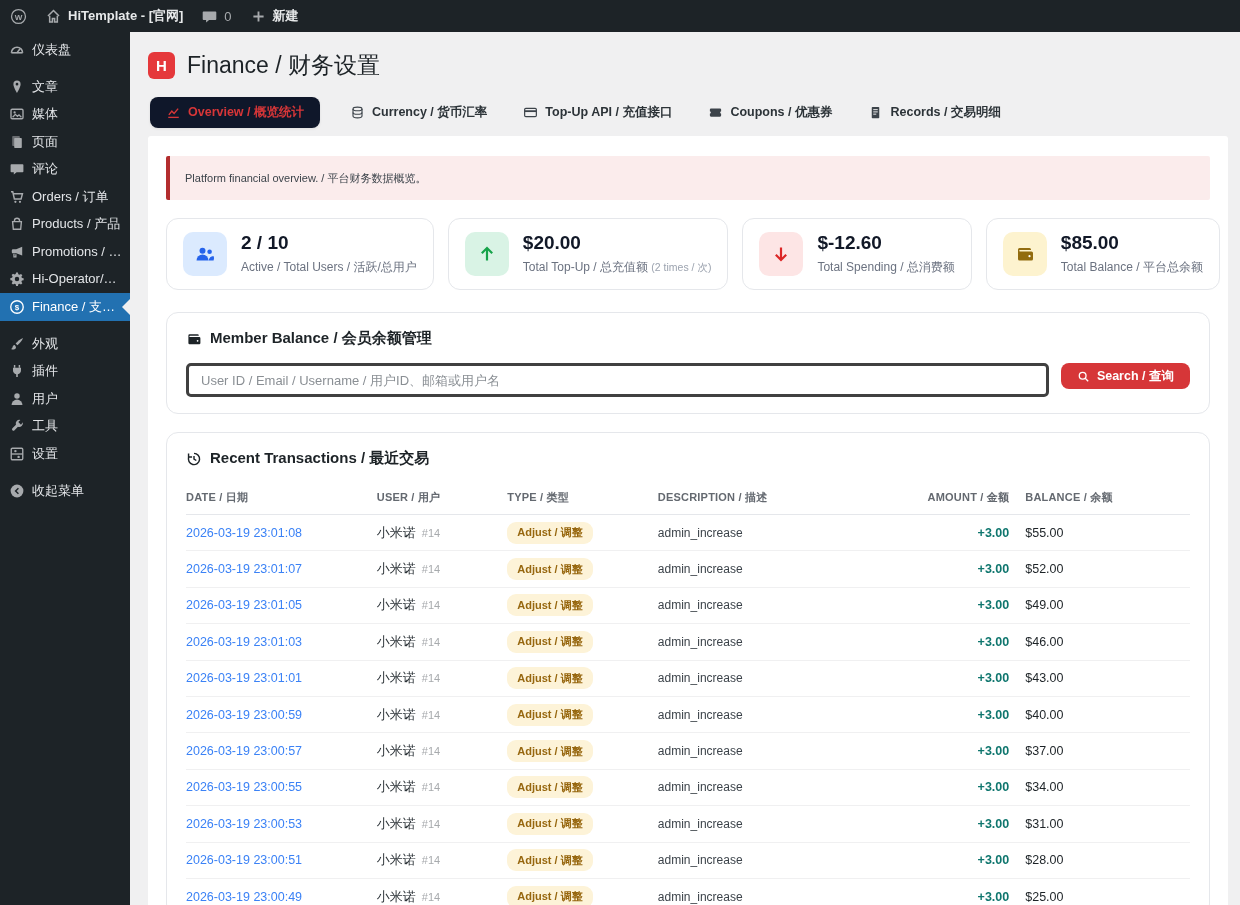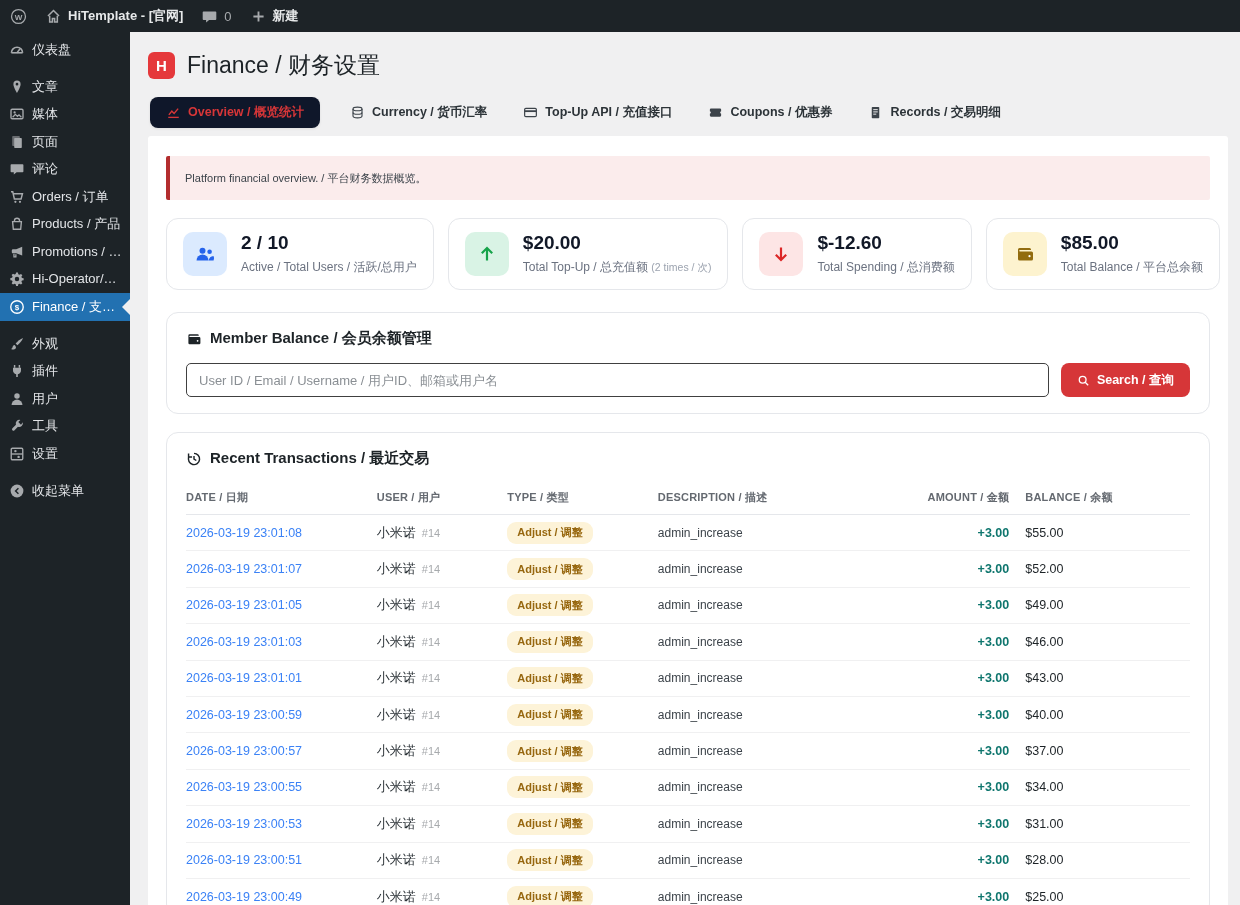--- a/index.html
+++ b/index.html
@@ -60,24 +60,24 @@
   .stat-icon svg{width:20px;height:20px;}
   .stat-value{font-size:19px;font-weight:700;color:#111827;line-height:1.2;}
   .stat-label{font-size:12px;color:#6b7280;margin-top:4px;white-space:nowrap;}
   .stat-sub{font-size:10.5px;color:#9ca3af;}
 
   .card{border:1px solid #e5e7eb;border-radius:12px;padding:16px 19px;margin-bottom:18px;background:#fff;}
   .card-title{display:flex;align-items:center;gap:8px;font-size:15px;font-weight:700;color:#1d2327;}
   .ct-icon{width:16px;height:16px;display:flex;color:#1d2327;flex:none;}
 
   .search-row{display:flex;gap:12px;margin-top:15px;}
-  .search-input{flex:1;height:34px;border:1px solid #404040;border-radius:5px;padding:0 12px;
+  .search-input{flex:1;height:34px;border:3px solid #404040;border-radius:5px;padding:0 12px;
     font-size:13px;color:#2c3338;background:#fff;font-family:inherit;}
   .search-input::placeholder{color:#8a8f94;}
-  .search-btn{height:34px;padding:0 16px;background:var(--accent-red);color:#fff;border:none;
+  .search-btn{height:26px;padding:0 16px;background:var(--accent-red);color:#fff;border:none;
     border-radius:8px;font-size:12.5px;font-weight:700;display:flex;align-items:center;gap:7px;
     cursor:pointer;font-family:inherit;white-space:nowrap;}
   .search-btn .s-icon{width:13px;height:13px;display:flex;}
 
   .tx-table{margin-top:12px;}
   .tx-head{display:flex;align-items:center;padding:10px 0 9px;border-bottom:1px solid #e5e7eb;}
   .th{font-size:11px;font-weight:700;color:#646970;letter-spacing:.2px;}
   .tx-row{display:flex;align-items:center;height:36.4px;border-bottom:1px solid #f0f0f1;}
   .c1{width:19%;} .c2{width:13%;} .c3{width:15%;} .c4{width:22%;}
   .c5{width:13%;text-align:right;} .c6{width:18%;text-align:left;padding-right:2px;padding-left:16px;}

